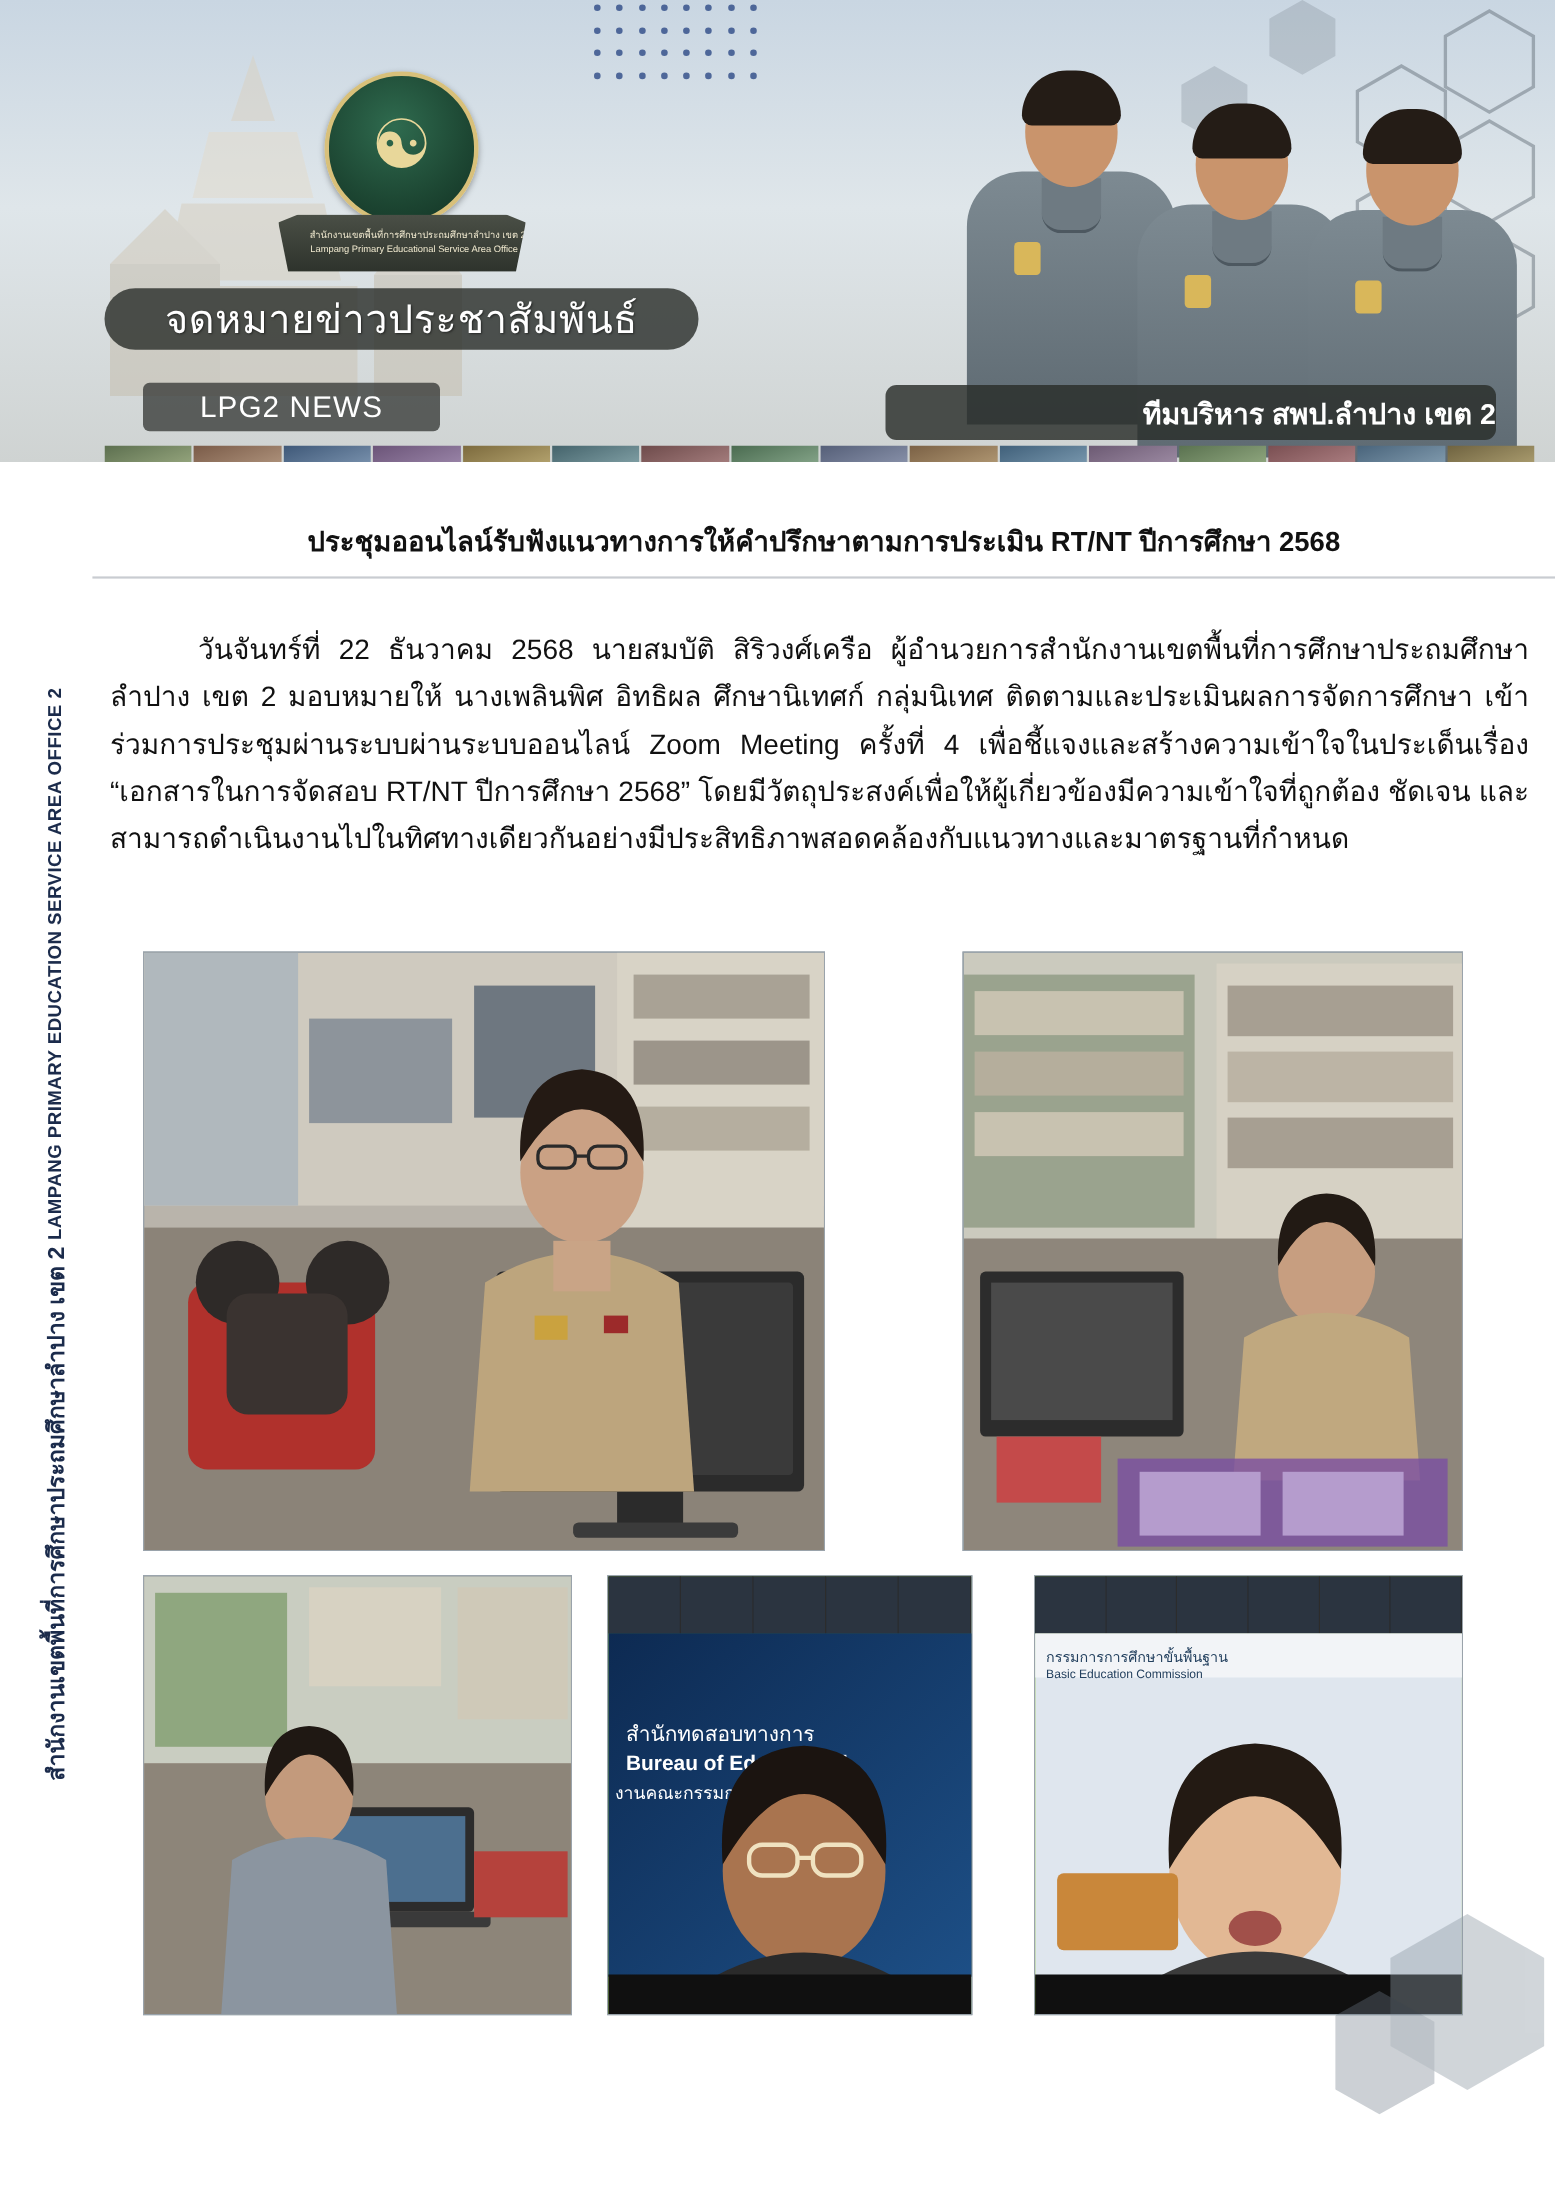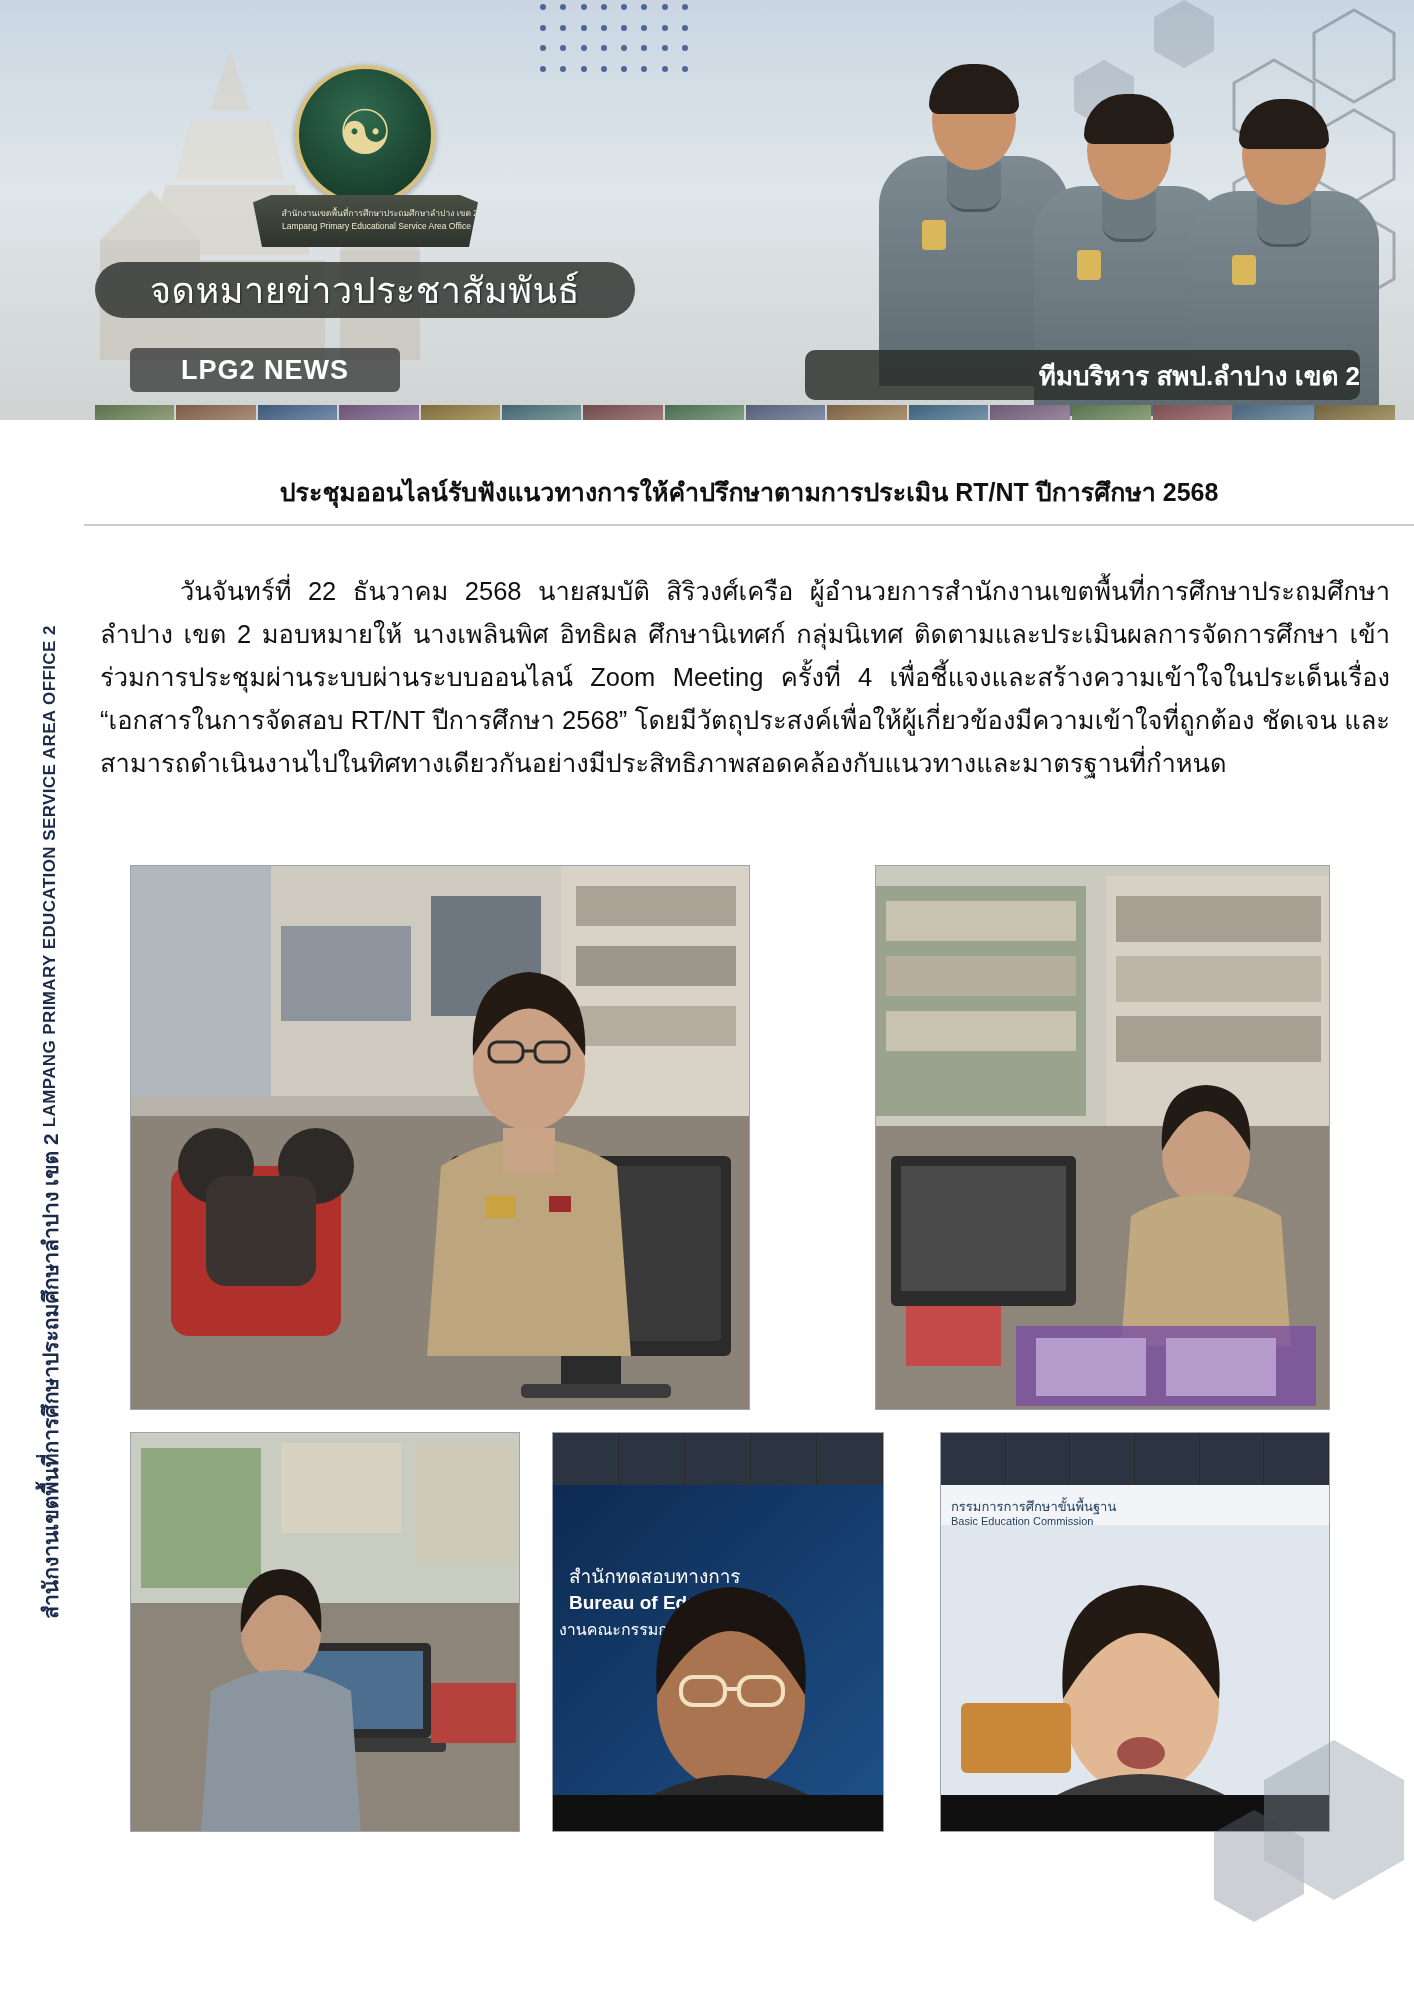--- a/index.html
+++ b/index.html
@@ -71,21 +71,21 @@
   .newsbar span {
     color:#ffffff; font-size:36px; font-weight:normal; letter-spacing:.5px;
     text-shadow: 1px 1px 2px rgba(0,0,0,.5);
   }
   .lpg2 {
     position:absolute; left:130px; top:348px; width:270px; height:44px;
     background: rgba(55,58,55,.78);
     border-radius:6px;
     display:flex; align-items:center; justify-content:center;
   }
-  .lpg2 span { color:#fff; font-size:27px; font-weight:bold; letter-spacing:1px;}
+  .lpg2 span { color:#fff; font-size:27px; font-weight:normal; letter-spacing:1px;}
 
   .team-badge {
     position:absolute; left:805px; top:350px; width:555px; height:50px;
     background: rgba(42,45,42,.82);
     border-radius:10px;
     display:flex; align-items:center; justify-content:flex-end;
   }
   .team-badge span { color:#ffffff; font-size:26px; font-weight:bold; }
 
   .people {

